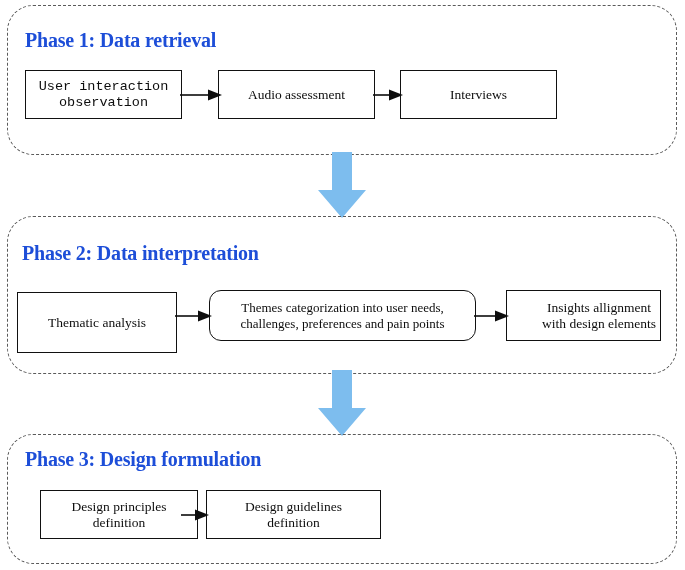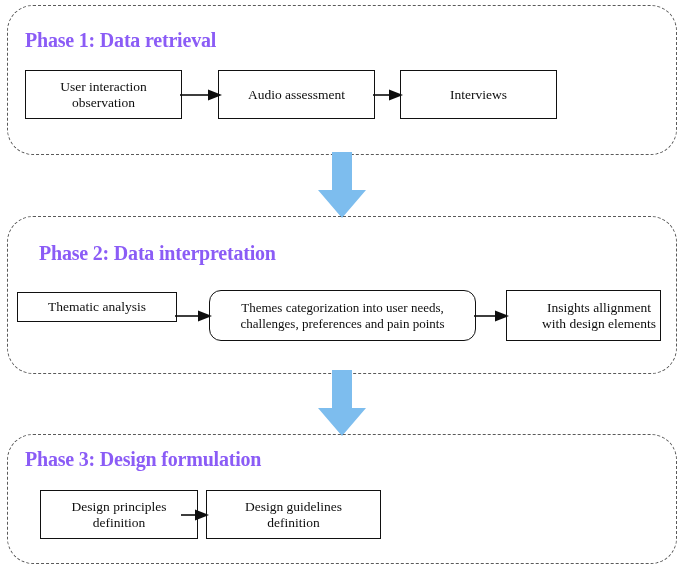--- a/index.html
+++ b/index.html
@@ -35,25 +35,25 @@
   #phase-2 { left: 7px;  top: 216px; width: 670px; height: 158px; }
   #phase-3 { left: 7px;  top: 434px; width: 670px; height: 130px; }
 
   
   .phase-title {
     position: absolute;
     font-family: "Liberation Serif", "DejaVu Serif", serif;
     font-weight: bold;
     font-size: 20px;
     letter-spacing: -0.2px;
-    color: #8b5cf6;
+    color: #1d4ed8;
     white-space: nowrap;
   }
   #phase-1-title { left: 25px; top: 29px; }
-  #phase-2-title { left: 39px; top: 242px; }
+  #phase-2-title { left: 22px; top: 242px; }
   #phase-3-title { left: 25px; top: 448px; }
 
   
   .step-box {
     position: absolute;
     border: 1.6px solid #111111;
     box-sizing: border-box;
     background: #ffffff;
     display: flex;
     align-items: center;
@@ -61,26 +61,26 @@
     text-align: center;
     font-family: "Liberation Serif", "DejaVu Serif", serif;
     font-size: 13.5px;
     line-height: 1.18;
     color: #0d0d0d;
     padding: 2px 4px;
   }
   .step-box span { display: block; }
 
   
-  #p1-box-1 { left: 25px;  top: 70px; width: 157px; height: 49px; }
+  #p1-box-1 { left: 25px;  top: 70px; width: 157px; height: 49px; font-family: Liberation Mono, monospace; }
   #p1-box-2 { left: 218px; top: 70px; width: 157px; height: 49px; }
   #p1-box-3 { left: 400px; top: 70px; width: 157px; height: 49px; }
 
   
-  #p2-box-1 { left: 17px;  top: 292px; width: 160px; height: 30px; }
+  #p2-box-1 { left: 17px;  top: 292px; width: 160px; height: 61px; }
   #p2-box-2 { left: 209px; top: 290px; width: 267px; height: 51px; font-size: 13px; border-radius: 12px; }
   #p2-box-3 { left: 506px; top: 290px; width: 155px; height: 51px; justify-content: flex-end; }
 
   
   #p3-box-1 { left: 40px;  top: 490px; width: 158px; height: 49px; }
   #p3-box-2 { left: 206px; top: 490px; width: 175px; height: 49px; }
 
   
   .connector {
     position: absolute;

